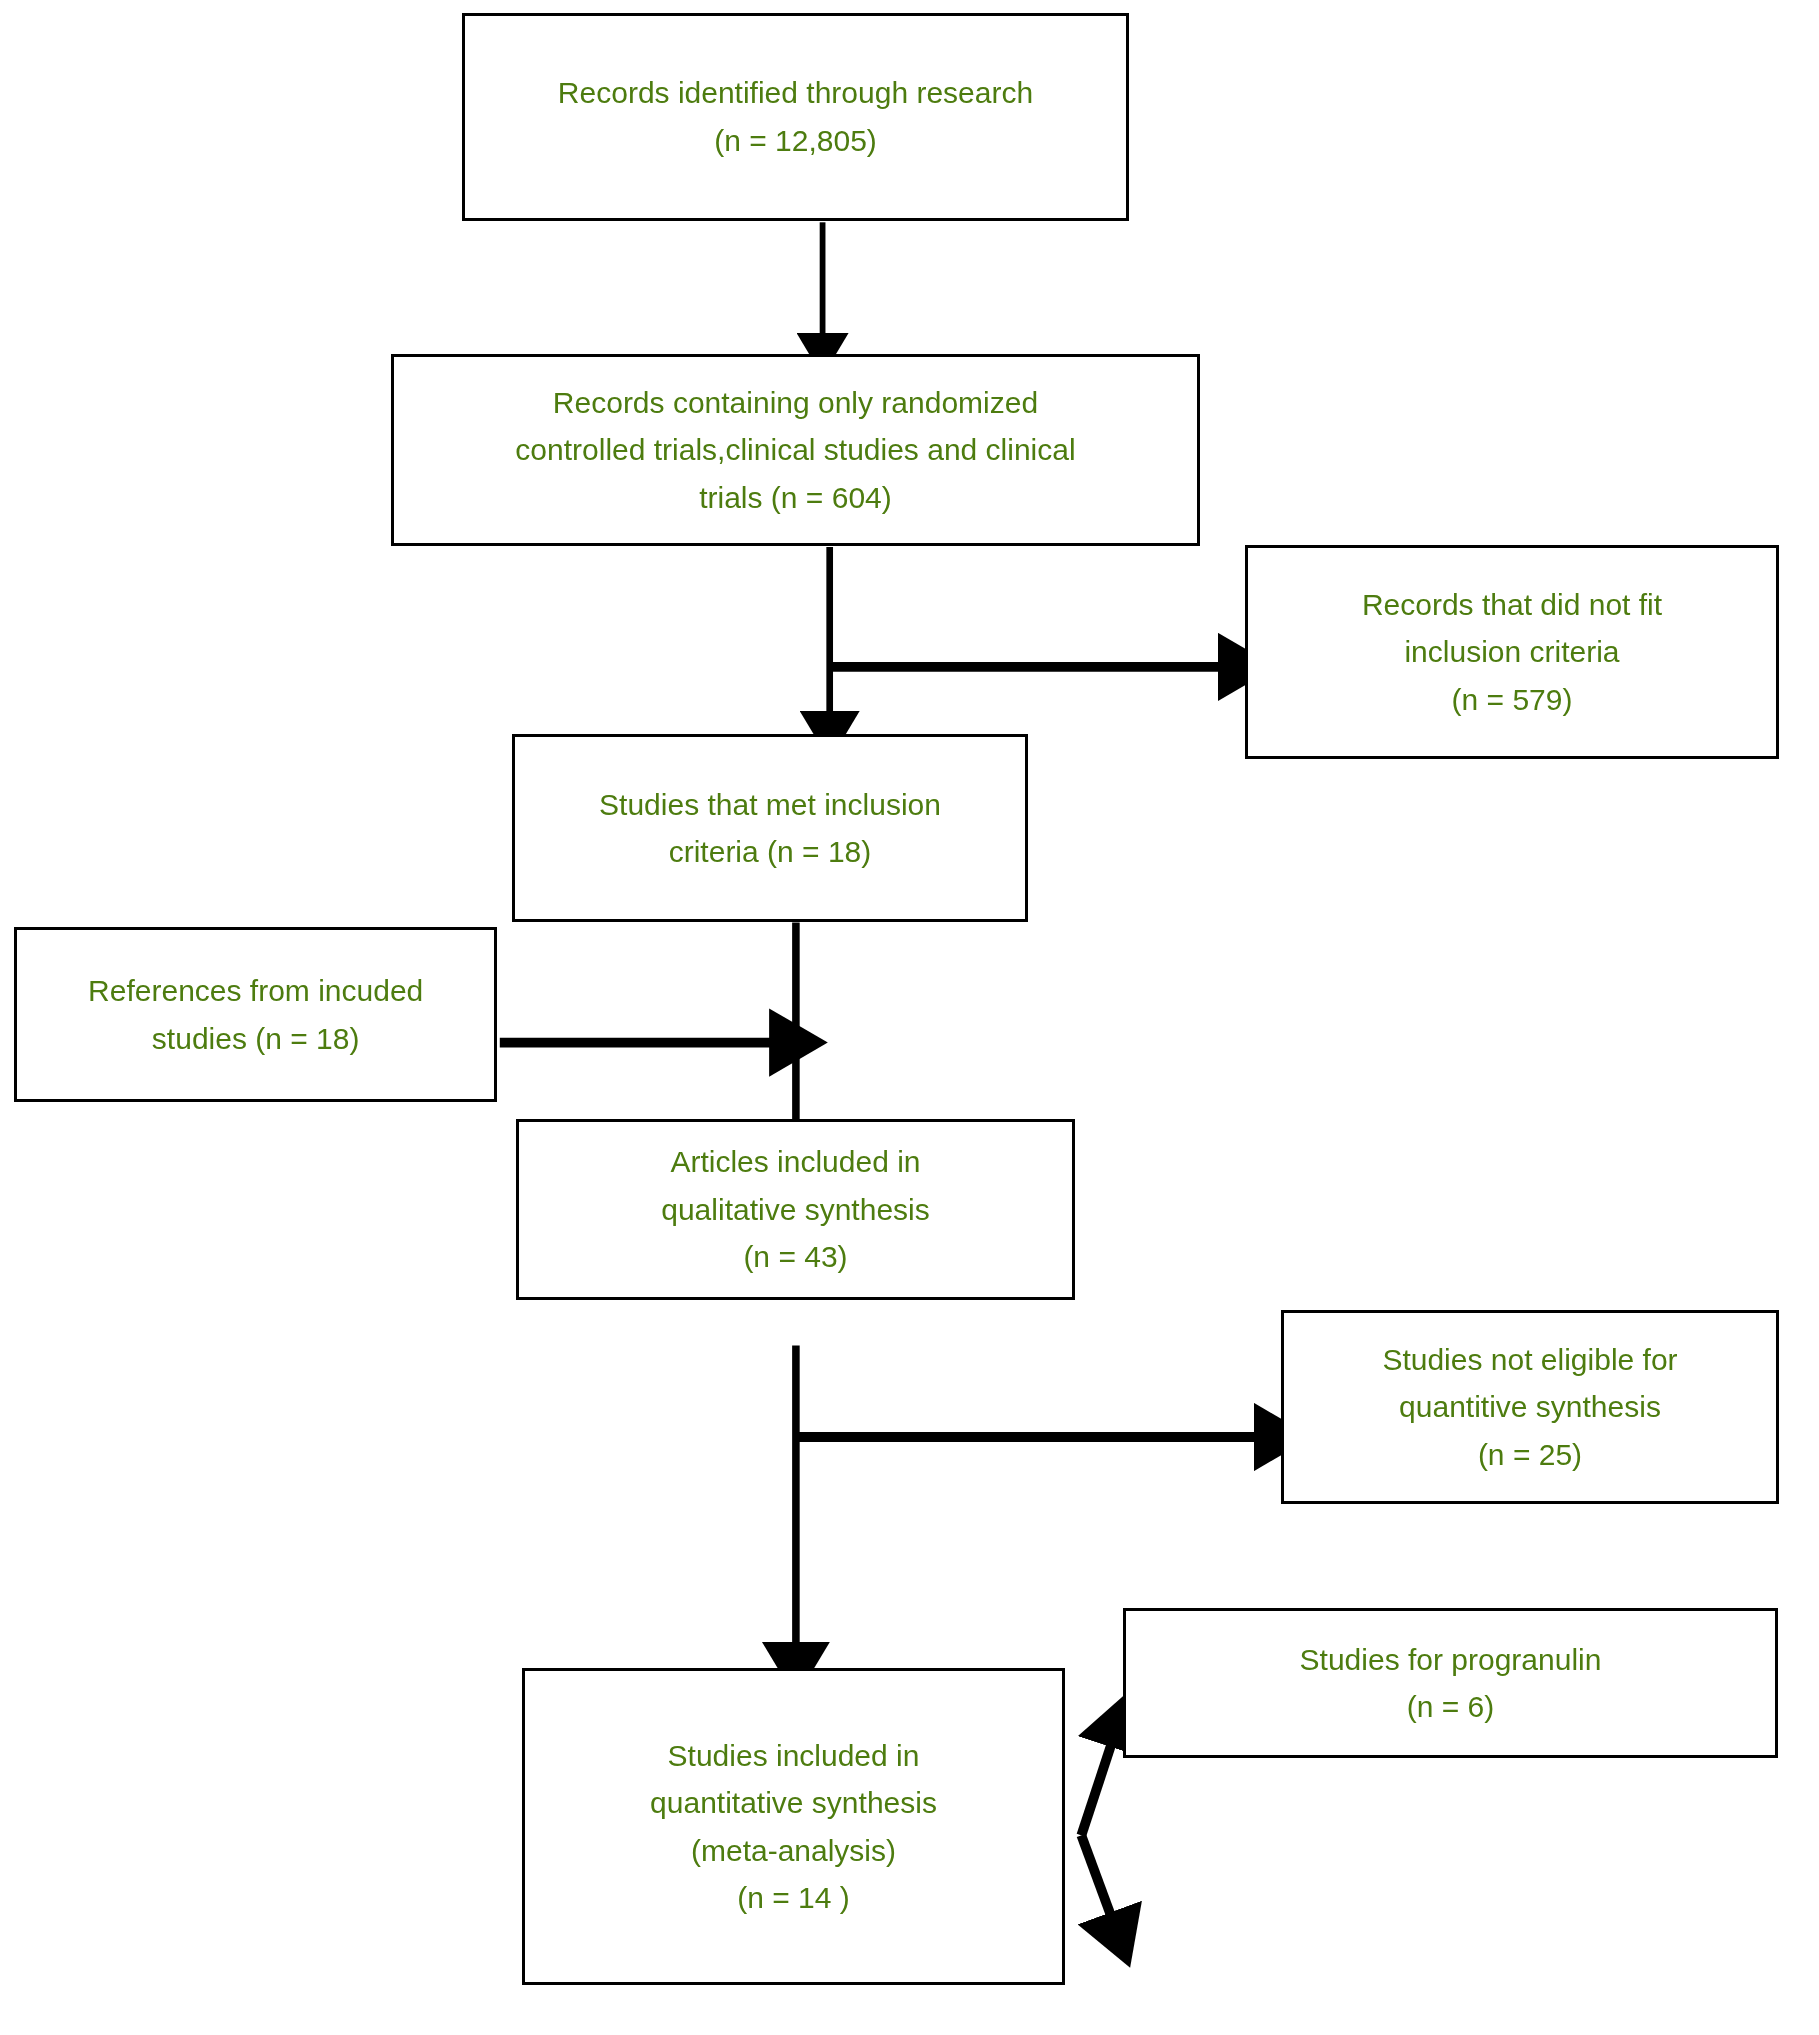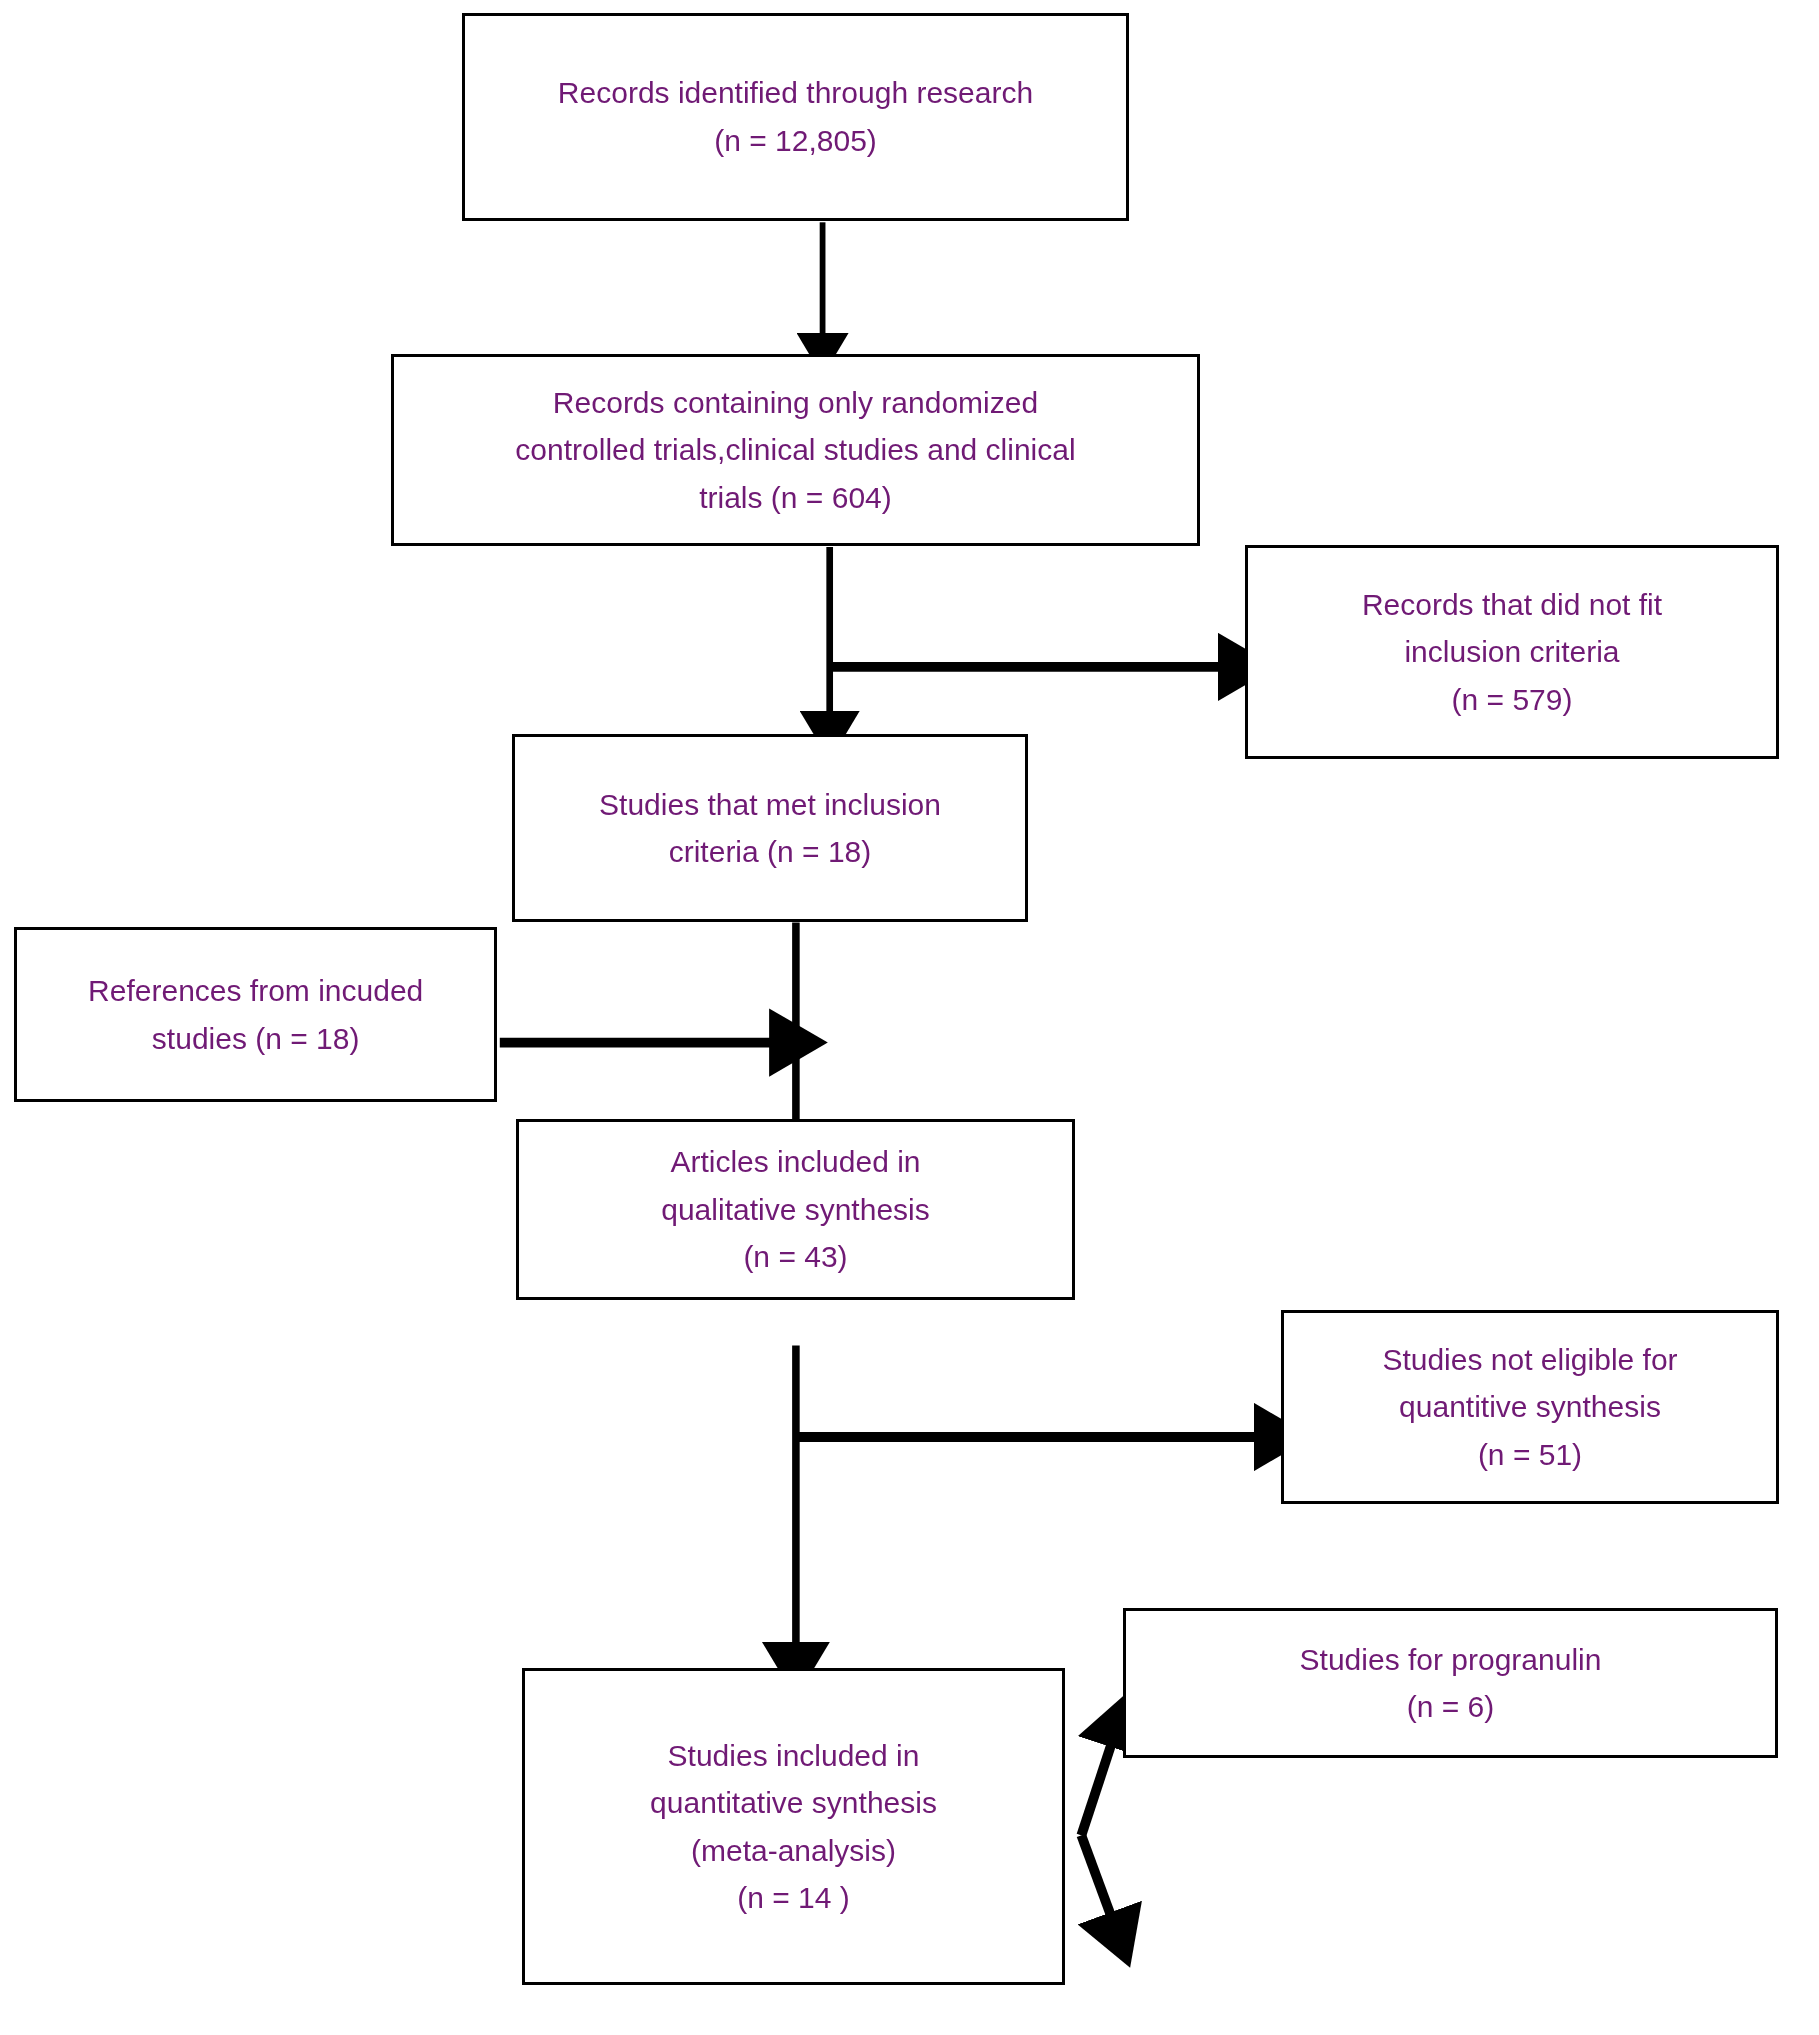--- a/index.html
+++ b/index.html
@@ -17,21 +17,21 @@
   }
   .flow-box {
     position: absolute;
     box-sizing: border-box;
     border: 3.1px solid #000000;
     background: #ffffff;
     display: flex;
     align-items: center;
     justify-content: center;
     text-align: center;
-    color: #701a75;
+    color: #4d7c0f;
     font-size: 30px;
     line-height: 1.58;
     padding: 4.4px 11.6px;
     white-space: pre-line;
     z-index: 3;
   }
   .connectors {
     position: absolute;
     left: 0;
     top: 0;
@@ -85,21 +85,21 @@
 (n = 579)</div>
   <div class="flow-box" style="left: 512px; top: 734px; width: 516px; height: 188px;">Studies that met inclusion
 criteria (n = 18)</div>
   <div class="flow-box" style="left: 14.2px; top: 927px; width: 483px; height: 175px;">References from incuded
 studies (n = 18)</div>
   <div class="flow-box" style="left: 516px; top: 1119px; width: 559px; height: 181px;">Articles included in
 qualitative synthesis
 (n = 43)</div>
   <div class="flow-box" style="left: 1281px; top: 1310px; width: 498px; height: 194px;">Studies not eligible for
 quantitive synthesis
-(n = 51)</div>
+(n = 25)</div>
   <div class="flow-box" style="left: 522px; top: 1668px; width: 543px; height: 317px;">Studies included in
 quantitative synthesis
 (meta-analysis)
 (n = 14 )</div>
   <div class="flow-box" style="left: 1123px; top: 1608px; width: 655px; height: 150px;">Studies for progranulin
 (n = 6)</div>
 
 </div>
 
 

